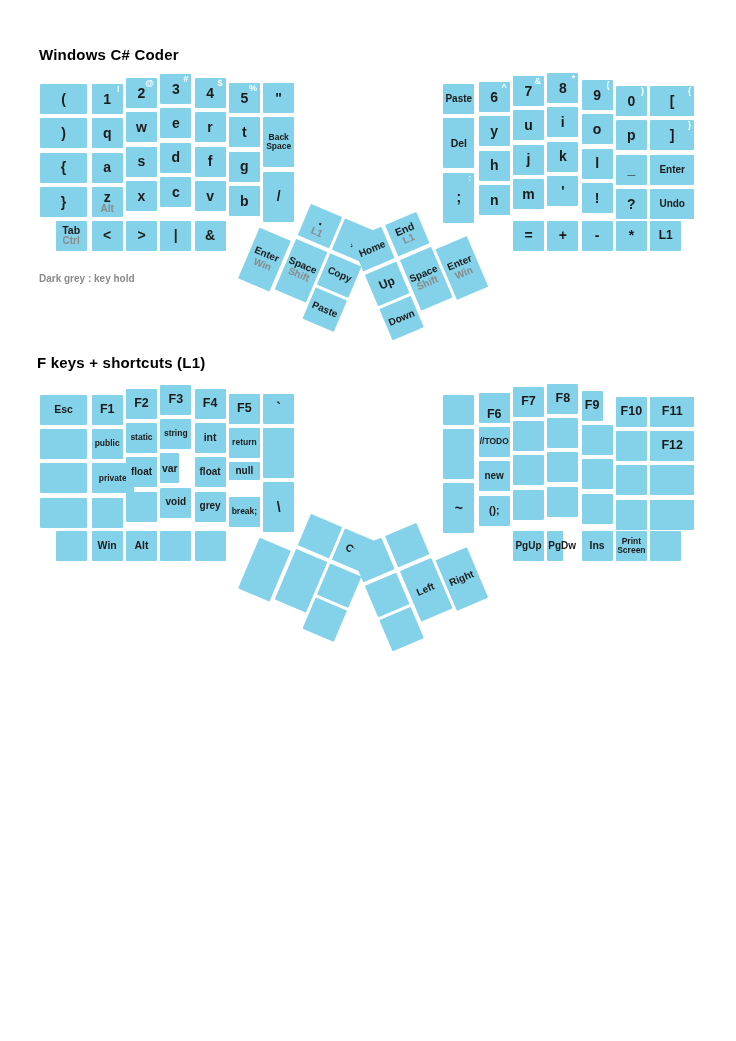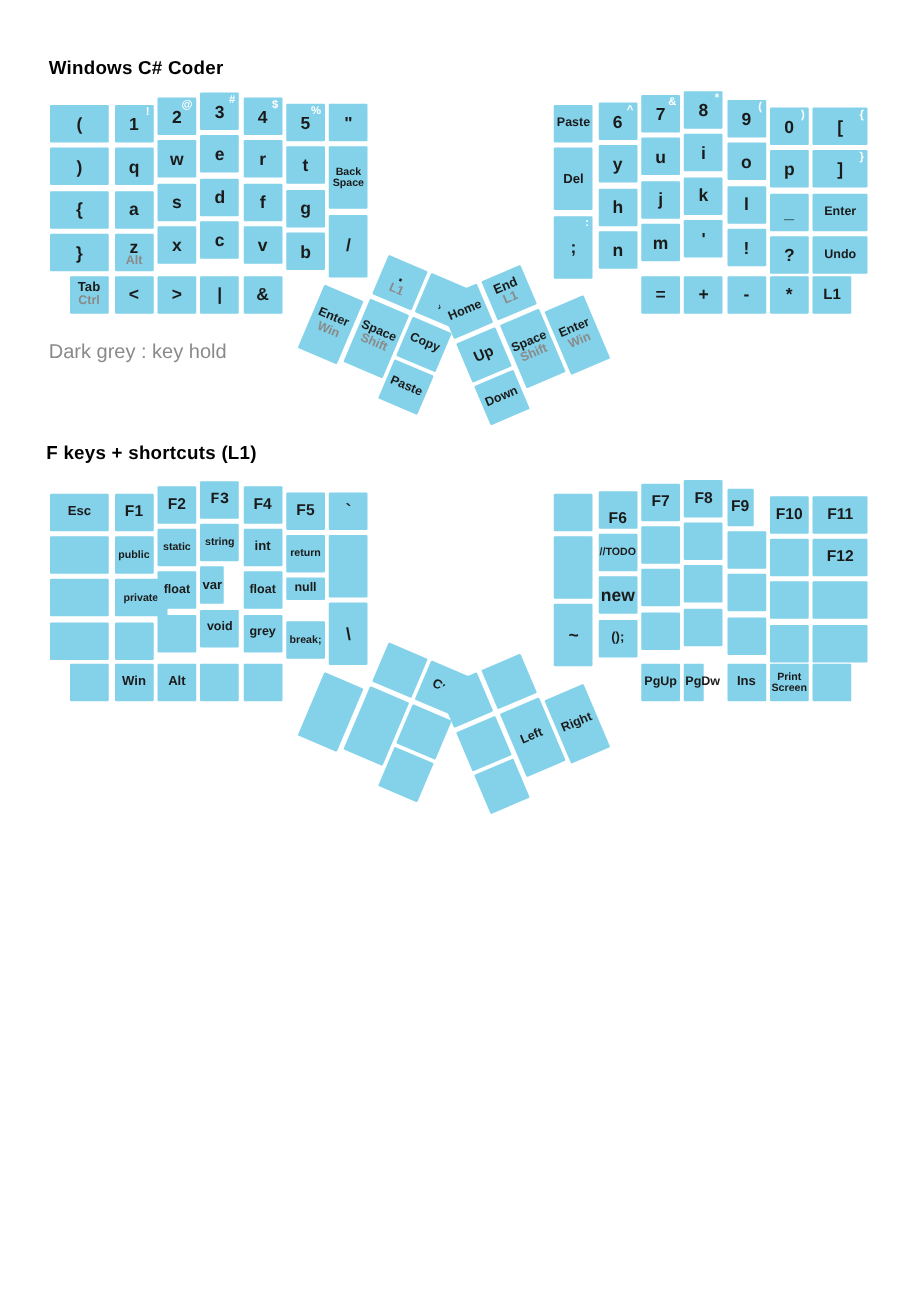--- a/index.html
+++ b/index.html
@@ -5,21 +5,21 @@
   html,body{margin:0;padding:0;background:#fff;}
   .canvas{
     position:relative;width:736px;height:1041px;background:var(--bg,#fff);
     font-family:"Liberation Sans",sans-serif;overflow:hidden;
   }
   .title{
     position:absolute;margin:0;font-size:15px;font-weight:bold;
     color:var(--title,#000);letter-spacing:.2px;white-space:nowrap;
   }
   .legend{
-    position:absolute;font-size:16px;font-weight:normal;
+    position:absolute;font-size:10px;font-weight:bold;
     color:var(--hold,#8a8a8a);white-space:nowrap;
   }
   .layer{position:absolute;inset:0;}
   .cluster{position:absolute;transform-origin:0 0;}
   .key{
     position:absolute;background:var(--key,#84d2e9);border-radius:1px;
     display:flex;flex-direction:column;align-items:center;justify-content:center;
     font-weight:bold;color:var(--key-text,#1a1a1a);text-align:center;
     line-height:1.05;box-sizing:border-box;padding:1px;
   }
@@ -314,21 +314,21 @@
       <div class="key" style="left: 126px; top: 388.5px; width: 31px; height: 30px;">
         <span class="main" style="font-size: 12.5px;">F2</span>
       </div>
       <div class="key" style="left: 126px; top: 422.9px; width: 31px; height: 30px;">
         <span class="main" style="font-size: 8.5px;">static</span>
       </div>
       <div class="key" style="left: 126px; top: 457.3px; width: 31px; height: 30px;">
         <span class="main" style="font-size: 10px;">float</span>
       </div>
       <div class="key" style="left: 126px; top: 491.7px; width: 31px; height: 30px;"></div>
-      <div class="key" style="left: 160.3px; top: 384.5px; width: 31px; height: 30px; font-family: Liberation Mono, monospace;">
+      <div class="key" style="left: 160.3px; top: 384.5px; width: 31px; height: 30px;">
         <span class="main" style="font-size: 12.5px;">F3</span>
       </div>
       <div class="key" style="left: 160.3px; top: 418.9px; width: 31px; height: 30px;">
         <span class="main" style="font-size: 8.5px;">string</span>
       </div>
       <div class="key" style="left: 160.3px; top: 453.3px; width: 19px; height: 30px;">
         <span class="main" style="font-size: 10.5px;">var</span>
       </div>
       <div class="key" style="left: 160.3px; top: 487.7px; width: 31px; height: 30px;">
         <span class="main" style="font-size: 10px;">void</span>
@@ -378,21 +378,21 @@
       <div class="key" style="left: 443.3px; top: 483.3px; width: 31px; height: 50px;">
         <span class="main" style="font-size: 14px;">~</span>
       </div>
       <div class="key" style="left: 478.7px; top: 392.5px; width: 31px; height: 30px; justify-content: flex-end;">
         <span class="main" style="font-size: 12.5px;">F6</span>
       </div>
       <div class="key" style="left: 478.7px; top: 426.9px; width: 31px; height: 30px;">
         <span class="main" style="font-size: 8.5px;">//TODO</span>
       </div>
       <div class="key" style="left: 478.7px; top: 461.3px; width: 31px; height: 30px;">
-        <span class="main" style="font-size: 14px;">new</span>
+        <span class="main" style="font-size: 10px;">new</span>
       </div>
       <div class="key" style="left: 478.7px; top: 495.7px; width: 31px; height: 30px;">
         <span class="main" style="font-size: 10.5px;">();</span>
       </div>
       <div class="key" style="left: 513px; top: 386.5px; width: 31px; height: 30px;">
         <span class="main" style="font-size: 12.5px;">F7</span>
       </div>
       <div class="key" style="left: 513px; top: 420.9px; width: 31px; height: 30px;"></div>
       <div class="key" style="left: 513px; top: 455.3px; width: 31px; height: 30px;"></div>
       <div class="key" style="left: 513px; top: 489.7px; width: 31px; height: 30px;"></div>

